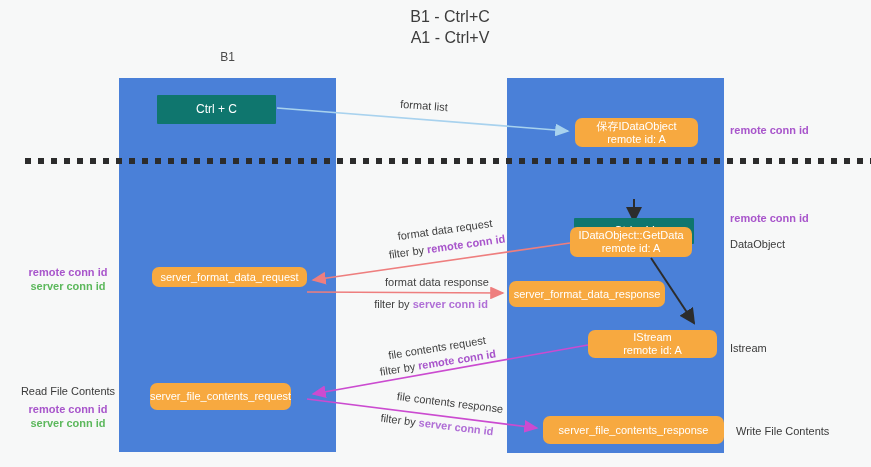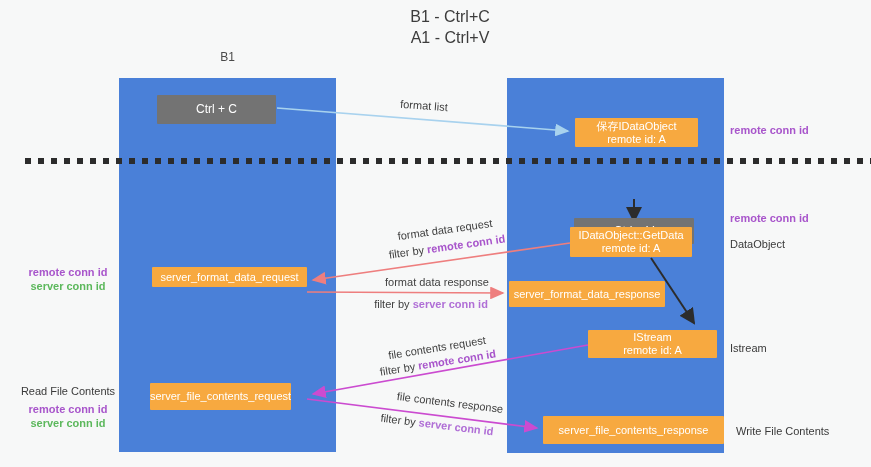--- a/index.html
+++ b/index.html
@@ -20,22 +20,22 @@
   .column{background:#4a80d8;}
   .dashline{
     left:25px;top:158px;width:846px;height:6px;
     background:repeating-linear-gradient(to right,#2c2c2c 0 6px,transparent 6px 13px);
   }
   .node{
     display:flex;flex-direction:column;align-items:center;justify-content:center;
     color:#ffffff;font-size:11px;line-height:13px;text-align:center;
     border-radius:1px;
   }
-  .green{background:#737373;font-size:12px;}
-  .orange{background:#f7a940;}
+  .green{background:#0f766e;font-size:12px;}
+  .orange{background:#f7a940;border-radius:7px;}
   .side-label{font-size:11px;line-height:14px;}
   .purple{color:#a855cb;font-weight:bold;}
   .lpurple{color:#b06fd6;font-weight:bold;}
   .greent{color:#5cb85c;font-weight:bold;}
   .black-label{color:#3a3a3a;}
   .left-group{width:112px;text-align:center;}
   .arrow-label{
     font-size:11px;line-height:13px;color:#3f3f3f;white-space:nowrap;
     transform-origin:center center;
   }

